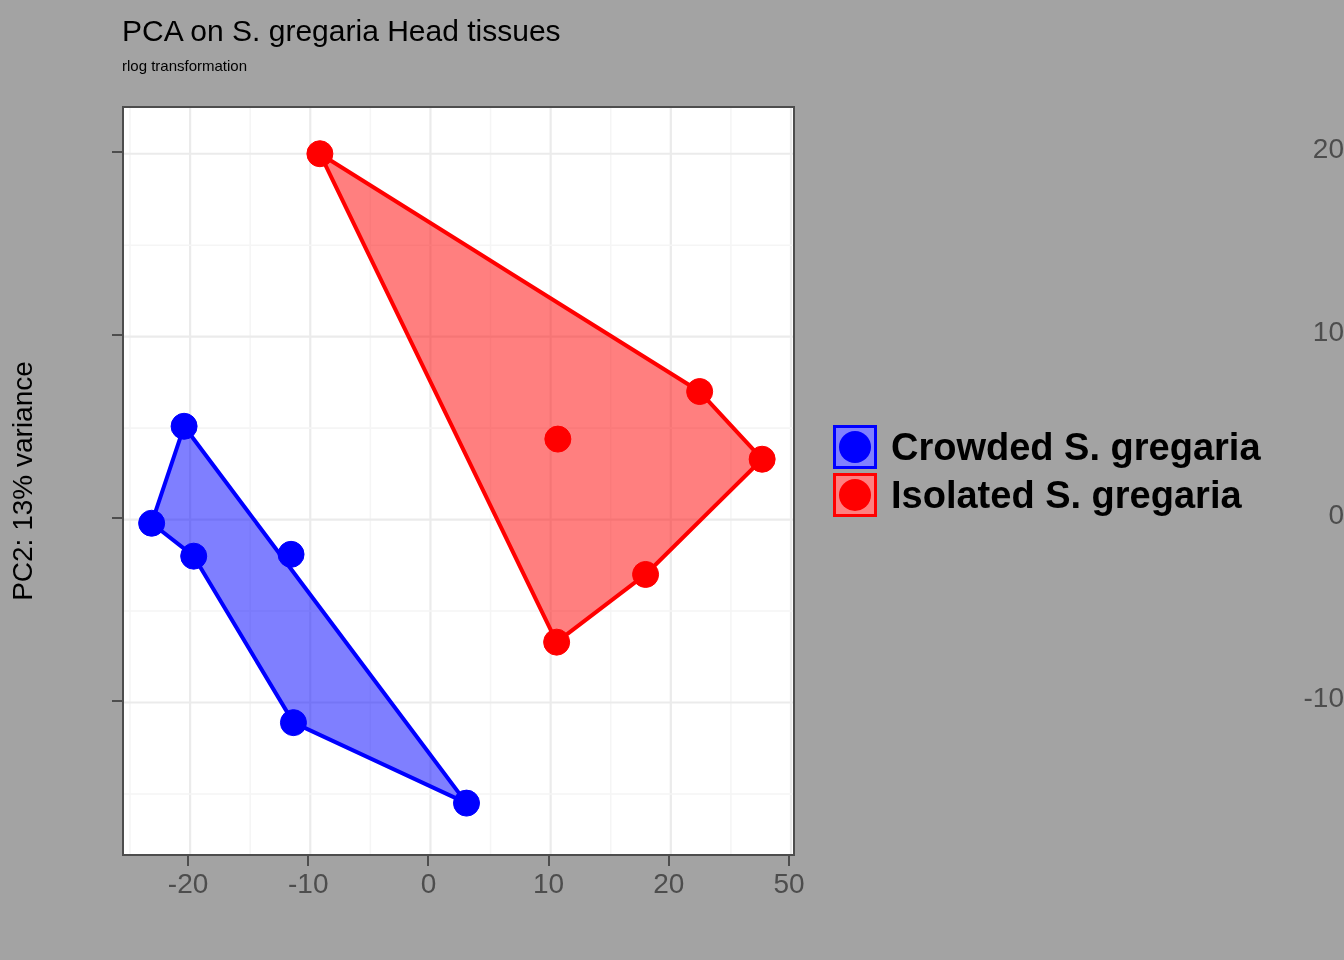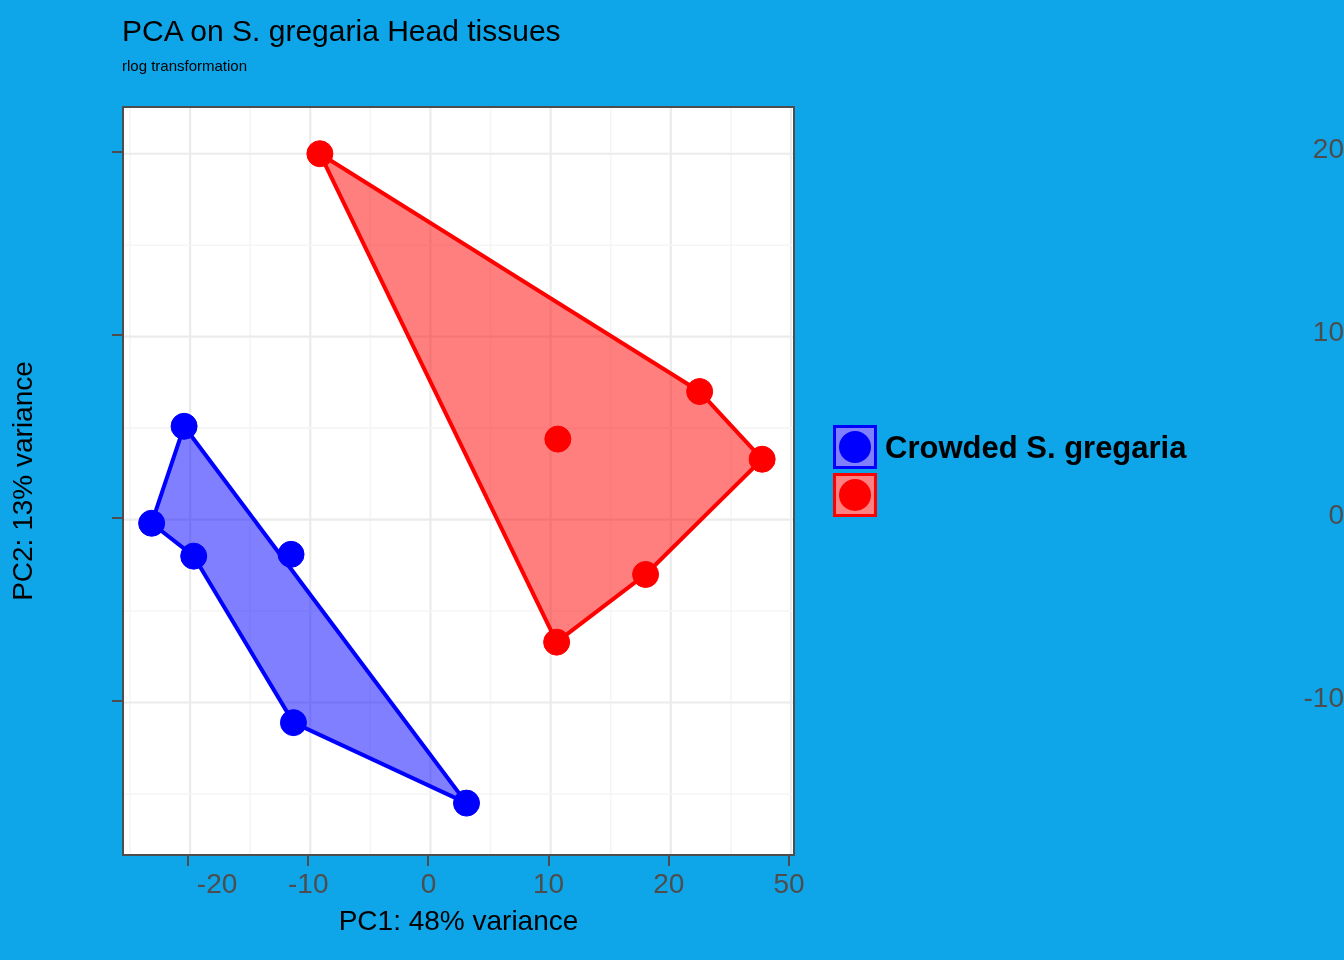--- a/index.html
+++ b/index.html
@@ -10,21 +10,21 @@
   body {
     width: 1344px;
     height: 960px;
     font-family: "Liberation Sans", sans-serif;
     overflow: hidden;
   }
   #root {
     position: relative;
     width: 1344px;
     height: 960px;
-    background: #0ea5e9;
+    background: #a3a3a3;
   }
 
   
   .title {
     position: absolute;
     left: 122px;
     top: 14px;
     font-size: 30px;
     color: #000000;
     white-space: nowrap;
@@ -142,24 +142,24 @@
     position: absolute;
     left: 50%;
     top: 50%;
     width: 32px;
     height: 32px;
     margin-left: -16px;
     margin-top: -16px;
     border-radius: 50%;
   }
   .legend-label {
-    font-size: 31px;
+    font-size: 38px;
     font-weight: bold;
     color: #000000;
-    margin-left: 8px;
+    margin-left: 14px;
     white-space: nowrap;
     line-height: 1;
   }
 </style>
 </head>
 <body>
 
 <div id="root">
 
   <div class="title">PCA on S. gregaria Head tissues</div>
@@ -209,46 +209,46 @@
           <circle cx="195.89107142857145" cy="45.73170731707319" r="13" fill="#FF0000" stroke="#FF0000" stroke-width="1"></circle>
           <circle cx="433.8446428571429" cy="331.0975609756098" r="13" fill="#FF0000" stroke="#FF0000" stroke-width="1"></circle>
           <circle cx="575.6553571428572" cy="283.5365853658537" r="13" fill="#FF0000" stroke="#FF0000" stroke-width="1"></circle>
           <circle cx="638.1482142857143" cy="351.2195121951219" r="13" fill="#FF0000" stroke="#FF0000" stroke-width="1"></circle>
           <circle cx="521.575" cy="466.4634146341463" r="13" fill="#FF0000" stroke="#FF0000" stroke-width="1"></circle>
           <circle cx="432.64285714285717" cy="534.1463414634146" r="13" fill="#FF0000" stroke="#FF0000" stroke-width="1"></circle>
         </g>
       </svg>
   </div>
 
-  <div class="xlab">PC1: 48% variance</div>
 
   <div id="legend">
     <div class="legend-row">
       <div class="legend-key" style="background: rgb(128, 128, 255); border: 3px solid rgb(0, 0, 255);">
         <div class="dot" style="background: rgb(0, 0, 255);"></div>
       </div>
       <div class="legend-label">Crowded S. gregaria</div>
     </div>
     <div class="legend-row">
       <div class="legend-key" style="background: rgb(255, 128, 128); border: 3px solid rgb(255, 0, 0);">
         <div class="dot" style="background: rgb(255, 0, 0);"></div>
       </div>
+      <div class="legend-label">Isolated S. gregaria</div>
     </div>
   </div>
 
 <div class="tick-y" style="top: 150.732px;"></div>
     <div class="ticklab-y" style="top: 132.732px;">20</div>
     <div class="tick-y" style="top: 333.659px;"></div>
     <div class="ticklab-y" style="top: 315.659px;">10</div>
     <div class="tick-y" style="top: 516.585px;"></div>
     <div class="ticklab-y" style="top: 498.585px;">0</div>
     <div class="tick-y" style="top: 699.512px;"></div>
     <div class="ticklab-y" style="top: 681.512px;">-10</div>
     <div class="tick-x" style="left: 187.098px;"></div>
-    <div class="ticklab-x" style="left: 188.098px; margin-left: 29px;">-20</div>
+    <div class="ticklab-x" style="left: 188.098px;">-20</div>
     <div class="tick-x" style="left: 307.277px;"></div>
     <div class="ticklab-x" style="left: 308.277px;">-10</div>
     <div class="tick-x" style="left: 427.455px;"></div>
     <div class="ticklab-x" style="left: 428.455px;">0</div>
     <div class="tick-x" style="left: 547.634px;"></div>
     <div class="ticklab-x" style="left: 548.634px;">10</div>
     <div class="tick-x" style="left: 667.812px;"></div>
     <div class="ticklab-x" style="left: 668.812px;">20</div>
     <div class="tick-x" style="left: 787.991px;"></div>
     <div class="ticklab-x" style="left: 788.991px;">50</div>

